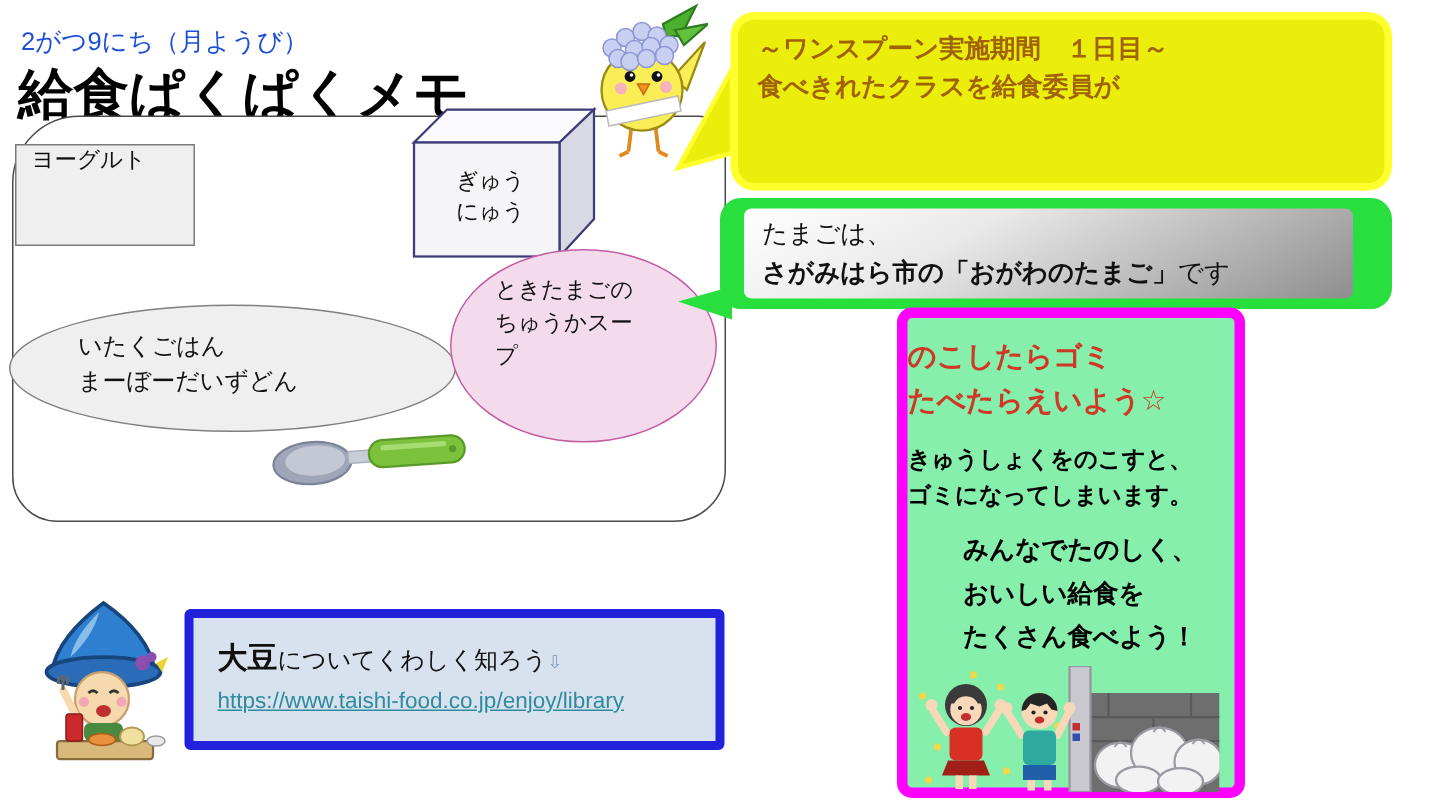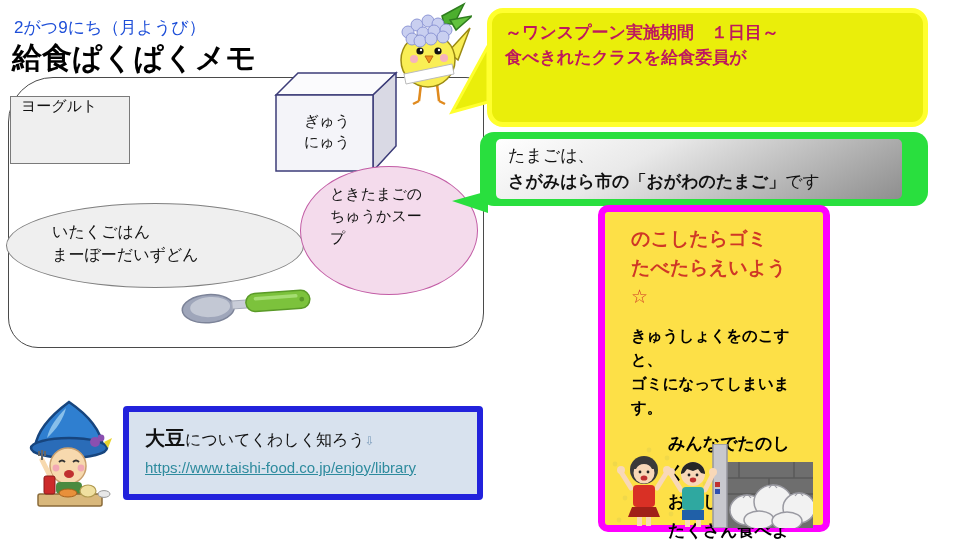--- a/index.html
+++ b/index.html
@@ -3,21 +3,21 @@
 <meta charset="utf-8">
 <style>
   html,body{margin:0;padding:0;background:#fff;}
   #stage{position:relative;width:960px;height:540px;background:#ffffff;overflow:hidden;
          font-family:"Liberation Sans","DejaVu Sans",sans-serif;color:#111;}
   .abs{position:absolute;}
   .pre{white-space:pre-line;}
 
   
   #date-line{left:14px;top:16px;font-size:17px;color:#1d4ed8;}
-  #page-title{left:12px;top:38px;font-size:30px;font-weight:bold;color:#000;}
+  #page-title{left:12px;top:38px;font-size:37px;font-weight:bold;color:#000;}
 
   
   #menu-board{left:8px;top:77px;width:474px;height:269px;border:1.5px solid #4a4a4a;
               border-radius:45px 18px 35px 30px;background:#fff;}
   #yogurt-box{left:10px;top:96px;width:120px;height:68px;border:1.5px solid #7a7a7a;
               background:#efefef;display:flex;padding-left:10px;
               font-size:15px;box-sizing:border-box;}
   #milk-cube{left:268px;top:64px;width:136px;height:114px;}
   #milk-label{left:280px;top:110px;width:94px;text-align:center;font-size:15px;line-height:21px;}
   #soup-ellipse{left:300px;top:166px;width:176px;height:127px;border-radius:50%;
@@ -25,36 +25,36 @@
   #soup-label{left:330px;top:183px;width:97px;font-size:15px;line-height:22px;}
   #rice-ellipse{left:6px;top:203px;width:296px;height:83px;border-radius:50%;
                 background:#efefef;border:1.3px solid #808080;}
   #rice-label{left:52px;top:220px;width:200px;font-size:16px;line-height:23px;}
   #spoon{left:180px;top:283px;width:135px;height:42px;}
   #chick{left:390px;top:2px;width:82px;height:106px;}
 
   
   #bubble{left:487px;top:8px;width:441px;height:119px;box-sizing:border-box;
           background:#eaee0a;border:5px solid #ffff2e;border-radius:16px;
-          padding:7px 13px;font-size:17px;line-height:25px;color:#be185d;}
+          padding:7px 13px;font-size:17px;line-height:25px;color:#a16207;}
   #bubble .b{font-weight:bold;}
   #bubble-tail{left:448px;top:36px;width:42px;height:82px;}
 
   
   #egg-note{left:480px;top:132px;width:448px;height:74px;background:#29df3e;
             border-radius:14px;box-sizing:border-box;}
   #egg-note-inner{left:16px;top:7px;width:406px;height:60px;border-radius:5px;
             background:linear-gradient(150deg,#ffffff 0%,#e9e9e9 35%,#8e8e8e 100%);
             padding:4px 12px;box-sizing:border-box;font-size:17px;line-height:26px;}
   #egg-note .b{font-weight:bold;}
   #green-tail{left:448px;top:188px;width:42px;height:28px;}
 
   
   #poster{left:598px;top:205px;width:232px;height:327px;box-sizing:border-box;
-          background:#fde047;border:7px solid #ff00ff;border-radius:10px;padding:8px 26px;}
+          background:#86efac;border:7px solid #ff00ff;border-radius:10px;padding:8px 0;}
   #poster-title{color:#cf3726;font-weight:bold;font-size:19px;line-height:29px;margin-top:4px;}
   #poster-body{color:#000;font-weight:bold;font-size:15.5px;line-height:24px;margin-top:13px;}
   #poster-cta{color:#000;font-weight:bold;font-size:17px;line-height:29px;margin-top:9px;margin-left:37px;}
   #poster-art{left:4px;top:232px;width:204px;height:84px;position:absolute;}
 
   
   #soy-box{left:123px;top:406px;width:360px;height:94px;box-sizing:border-box;
            background:#d8e2ee;border:6px solid #2222dc;border-radius:4px;padding:13px 16px;}
   #soy-line1{font-size:16px;color:#111;}
   #soy-line1 .emph{font-size:20px;font-weight:bold;}

